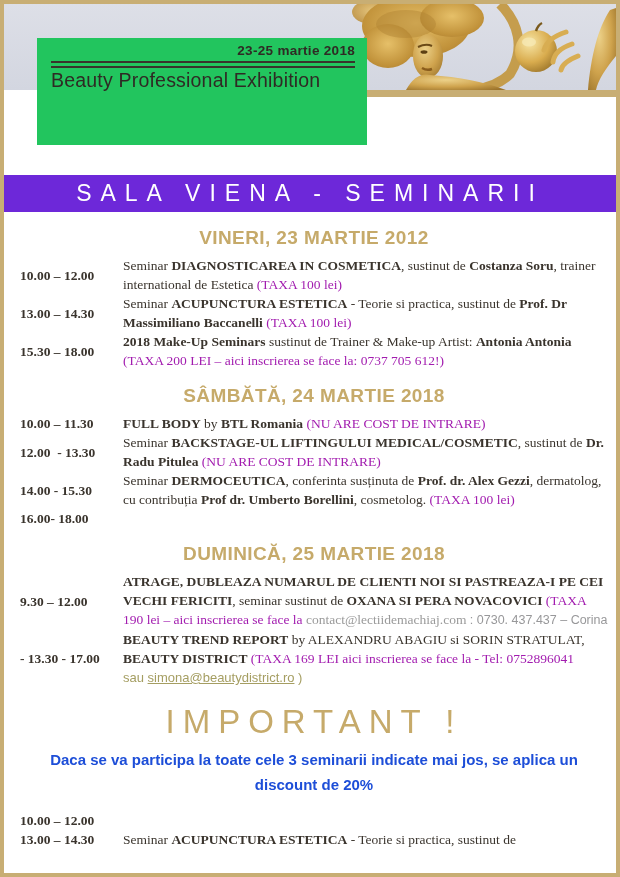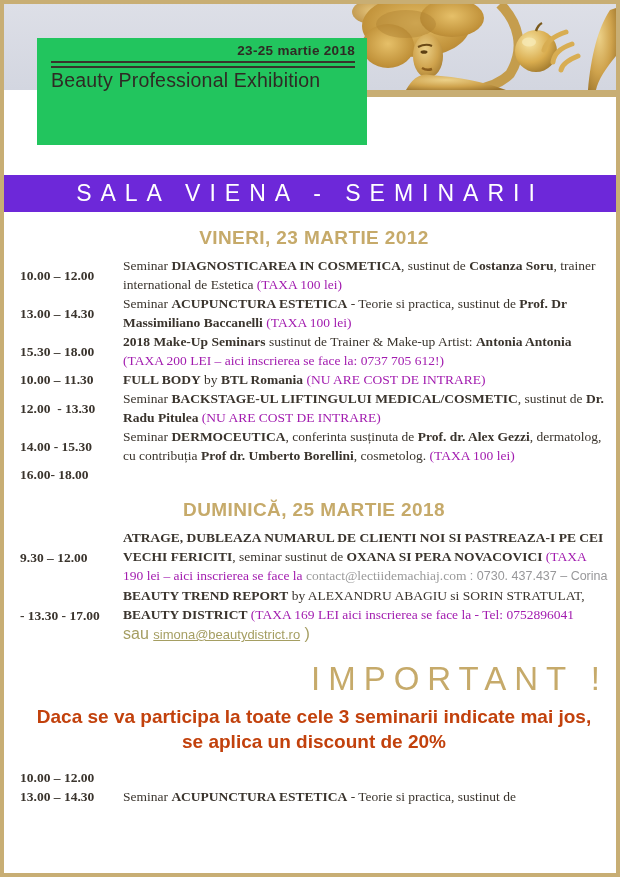--- a/index.html
+++ b/index.html
@@ -35,31 +35,31 @@
     margin:15px 0 7px 0;text-align:center;font-family:"Liberation Sans",sans-serif;
     font-weight:bold;font-size:19px;color:#c6aa6a;letter-spacing:.4px;
   }
   .row{display:flex;align-items:center;gap:15px;}
   .row-time{flex:0 0 88px;font-weight:bold;font-size:13.5px;line-height:19px;white-space:pre;color:#3a342d;}
   .row-text{flex:1;font-size:13.5px;line-height:19px;color:#3a342d;}
   .seg-b{font-weight:bold;}
   .seg-g{color:#a21caf;}
   .seg-glink{color:#9a9a9a;cursor:pointer;}
   .seg-gray{color:#98989a;font-family:Liberation Sans, sans-serif;font-size:12.5px;}
-  .seg-o{color:#a59e62;font-family:"Liberation Sans",sans-serif;font-size:16px;}
+  .seg-o{color:#a59e62;font-family:"Liberation Sans",sans-serif;font-size:13px;}
   .seg-olink{color:#a59e62;font-family:"Liberation Sans",sans-serif;font-size:13px;text-decoration:underline;cursor:pointer;}
   
   .important{text-align:center;margin:16px 0 12px 0;}
   .important-title{
     font-family:"Liberation Sans",sans-serif;font-weight:300;font-size:33px;
-    letter-spacing:8px;color:#c6aa6a;margin:0 0 6px 0;text-align:right;
+    letter-spacing:8px;color:#c6aa6a;margin:0 0 6px 0;
   }
   .important-text{
-    font-family:"Liberation Sans",sans-serif;font-weight:bold;font-size:19px;
-    line-height:25px;color:#c2410c;max-width:558px;margin:0 auto;
+    font-family:"Liberation Sans",sans-serif;font-weight:bold;font-size:15px;
+    line-height:25px;color:#1d4ed8;max-width:558px;margin:0 auto;
   }
   .footer-rows{margin-top:14px;}
 </style>
 </head>
 <body>
 
 <div class="page">
 
   <div class="photo-band">
     <svg class="photo-art" width="268" height="86" viewBox="0 0 268 86" aria-hidden="true">
@@ -126,20 +126,21 @@
           <div class="row">
             <div class="row-time">13.00 – 14.30</div>
             <div class="row-text"><span class="seg-n">Seminar </span><span class="seg-b">ACUPUNCTURA ESTETICA</span><span class="seg-n"> - Teorie si practica, sustinut de </span><span class="seg-b">Prof. Dr Massimiliano Baccanelli</span><span class="seg-n"> </span><span class="seg-g">(TAXA 100 lei)</span></div>
           </div>
           <div class="row">
             <div class="row-time">15.30 – 18.00</div>
             <div class="row-text"><span class="seg-b">2018 Make-Up Seminars</span><span class="seg-n"> sustinut de Trainer &amp; Make-up Artist: </span><span class="seg-b">Antonia Antonia</span><span class="seg-n"> </span><span class="seg-g">(TAXA 200 LEI – aici inscrierea se face la: 0737 705 612!)</span></div>
           </div>
         </div>
         <div>
+          <div class="section-title">SÂMBĂTĂ, 24 MARTIE 2018</div>
           <div class="row">
             <div class="row-time">10.00 – 11.30</div>
             <div class="row-text"><span class="seg-b">FULL BODY</span><span class="seg-n"> by </span><span class="seg-b">BTL Romania</span><span class="seg-n"> </span><span class="seg-g">(NU ARE COST DE INTRARE)</span></div>
           </div>
           <div class="row">
             <div class="row-time">12.00  - 13.30</div>
             <div class="row-text"><span class="seg-n">Seminar </span><span class="seg-b">BACKSTAGE-UL LIFTINGULUI MEDICAL/COSMETIC</span><span class="seg-n">, sustinut de </span><span class="seg-b">Dr. Radu Pitulea</span><span class="seg-n"> </span><span class="seg-g">(NU ARE COST DE INTRARE)</span></div>
           </div>
           <div class="row">
             <div class="row-time">14.00 - 15.30</div>

